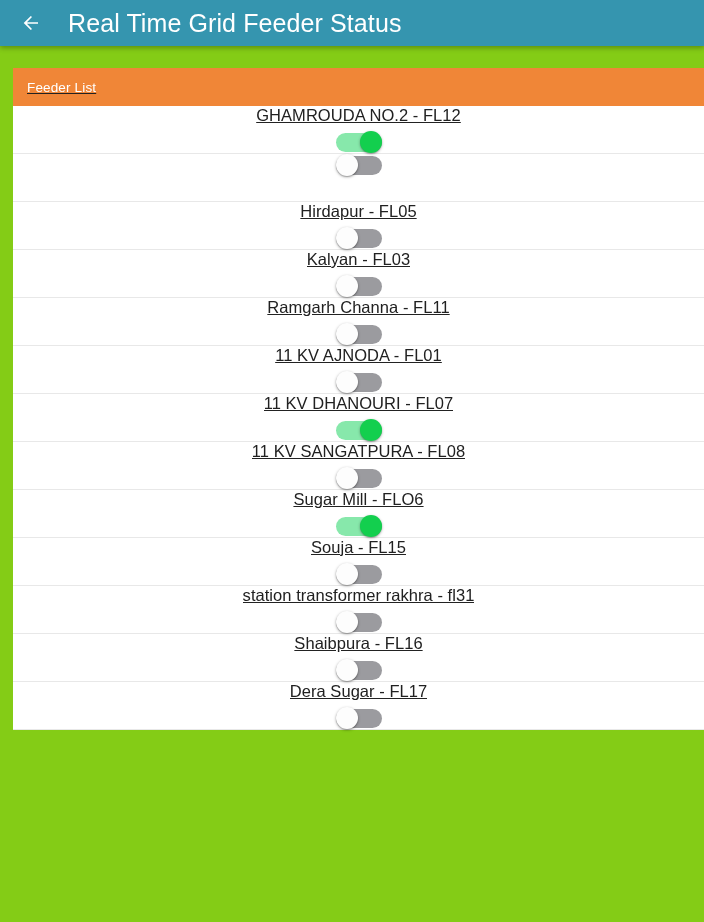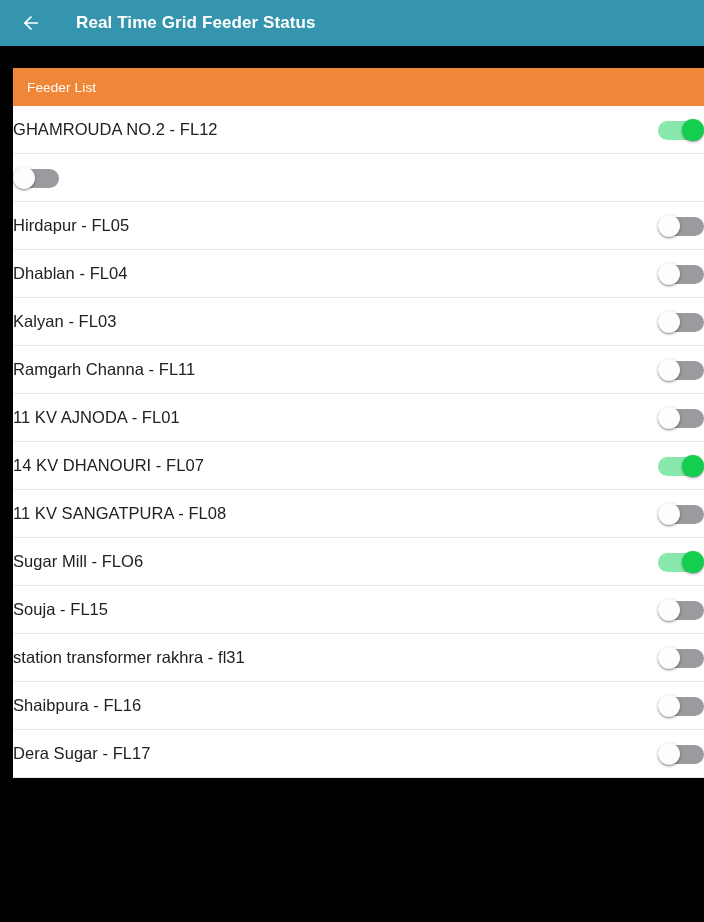--- a/index.html
+++ b/index.html
@@ -37,35 +37,36 @@
     justify-content: center;
     border: none;
     background: transparent;
     cursor: pointer;
     flex: 0 0 auto;
   }
 
   .back-btn svg { display: block; }
 
   .appbar-title {
-    margin-left: 28px;
-    font-size: 17px;
-    font-weight: 700;
+    margin-left: 20px;
+    font-size: 25px;
+    font-weight: 400;
     color: #ffffff;
     letter-spacing: 0.1px;
     white-space: nowrap;
   }
 
   
   .content {
     padding-top: 22px;
     padding-left: 13px;
-    background: #000000;
+    background: #84cc16;
     height: calc(922px - 46px);
     overflow: hidden;
+    text-decoration: underline;
   }
 
   .card {
     background: #ffffff;
   }
 
   .card-header {
     background: #f08637;
     height: 38px;
     display: flex;
@@ -87,20 +88,21 @@
   }
 
   .feeder-row {
     height: 48px;
     display: flex;
     align-items: center;
     justify-content: space-between;
     border-bottom: 1px solid #e8e8e8;
     cursor: pointer;
     background: #ffffff;
+    flex-direction: column;
   }
 
   .feeder-name {
     font-size: 16.5px;
     font-weight: 400;
     color: #212121;
     letter-spacing: 0.05px;
     white-space: nowrap;
     overflow: hidden;
     text-overflow: ellipsis;
@@ -184,27 +186,20 @@
           </div>
         </li>
         <li class="feeder-row">
           <span class="feeder-name">Hirdapur - FL05</span>
           <div class="toggle">
             <span class="track"></span>
             <span class="knob"></span>
           </div>
         </li>
         <li class="feeder-row">
-          <span class="feeder-name">Dhablan - FL04</span>
-          <div class="toggle">
-            <span class="track"></span>
-            <span class="knob"></span>
-          </div>
-        </li>
-        <li class="feeder-row">
           <span class="feeder-name">Kalyan - FL03</span>
           <div class="toggle">
             <span class="track"></span>
             <span class="knob"></span>
           </div>
         </li>
         <li class="feeder-row">
           <span class="feeder-name">Ramgarh Channa - FL11</span>
           <div class="toggle">
             <span class="track"></span>
@@ -212,21 +207,21 @@
           </div>
         </li>
         <li class="feeder-row">
           <span class="feeder-name">11 KV AJNODA - FL01</span>
           <div class="toggle">
             <span class="track"></span>
             <span class="knob"></span>
           </div>
         </li>
         <li class="feeder-row">
-          <span class="feeder-name">14 KV DHANOURI - FL07</span>
+          <span class="feeder-name">11 KV DHANOURI - FL07</span>
           <div class="toggle on">
             <span class="track"></span>
             <span class="knob"></span>
           </div>
         </li>
         <li class="feeder-row">
           <span class="feeder-name">11 KV SANGATPURA - FL08</span>
           <div class="toggle">
             <span class="track"></span>
             <span class="knob"></span>

